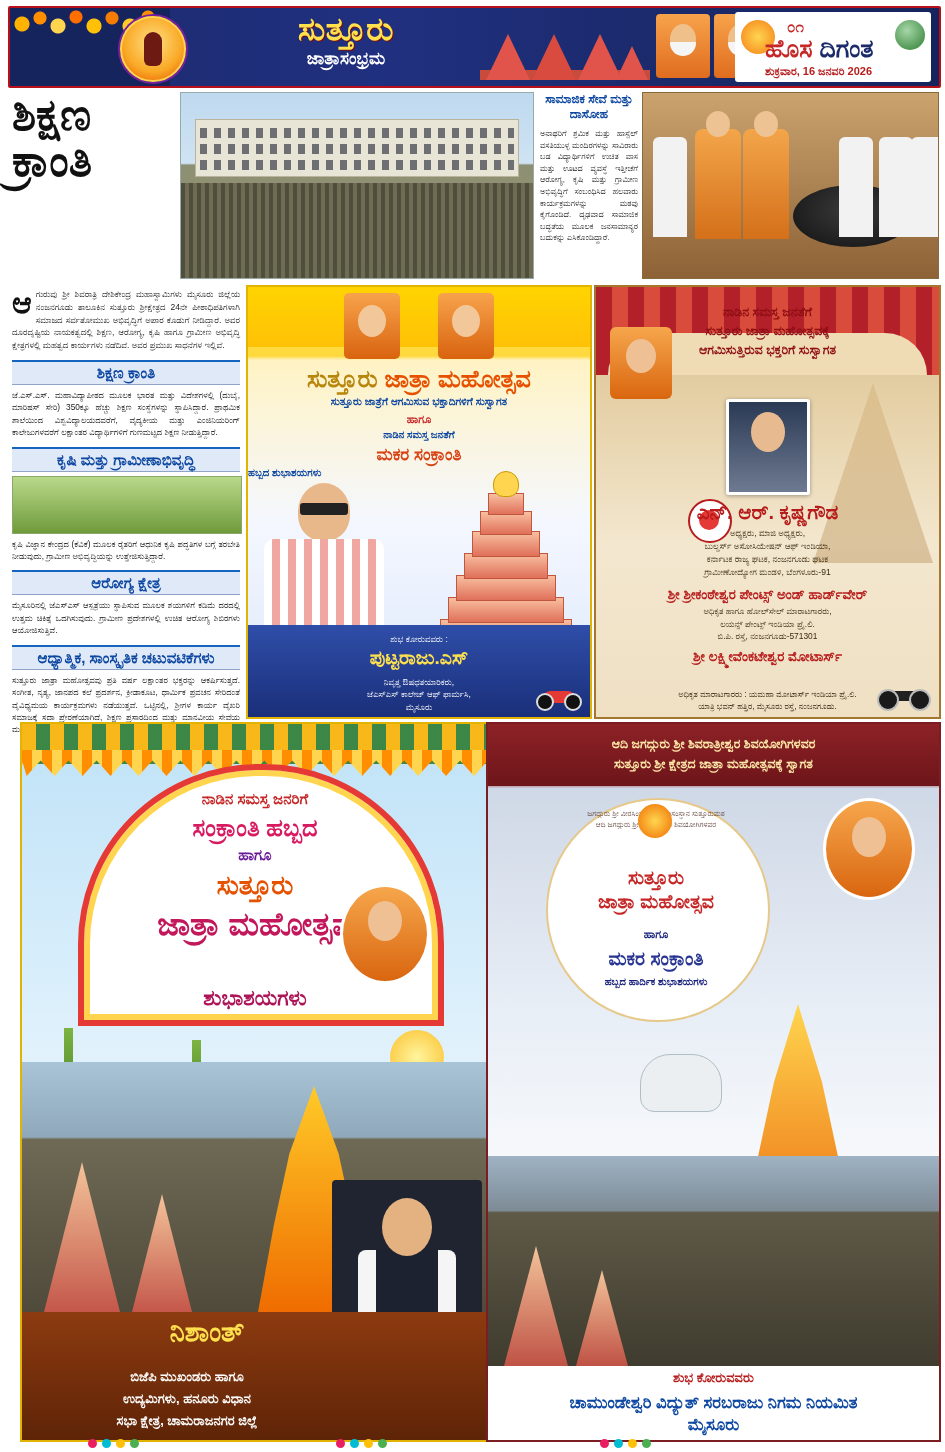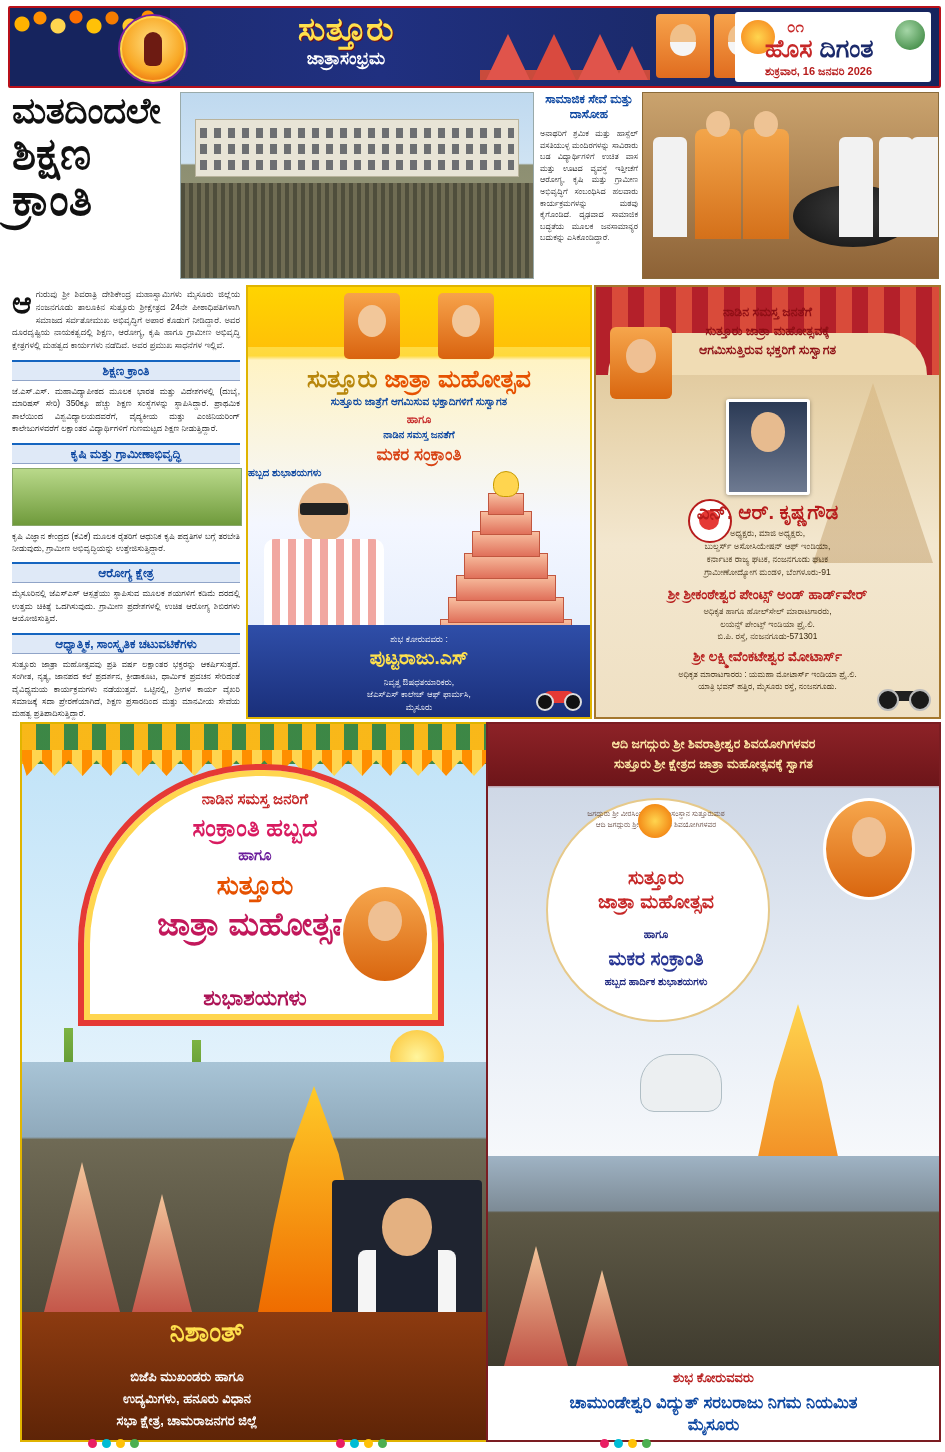--- a/index.html
+++ b/index.html
@@ -80,21 +80,21 @@
   .feature-photo .head{position:absolute;top:-18px;left:50%;transform:translateX(-50%);width:24px;height:26px;border-radius:50%;background:#eec394;}
   .feature-photo .w{position:absolute;top:44px;width:34px;height:100px;background:#f2f2f2;border-radius:6px 6px 0 0;}
   .feature-photo .w1{left:10px;} .feature-photo .w2{left:196px;} .feature-photo .w3{left:236px;} .feature-photo .w4{left:268px;}
 
   
   .article{position:absolute;left:12px;top:288px;width:228px;}
   .article .lead{font-size:8.5px;line-height:1.5;text-align:justify;color:#1a1a1a;}
   .article .lead .drop{float:left;font-size:30px;line-height:26px;font-weight:bold;padding:2px 4px 0 0;color:#111;}
   .sec{margin-top:8px;}
   .sec .bar{background:#dfe9f7;border-top:2px solid #1565c0;border-bottom:1px solid #90a4c8;
-    text-align:center;font-size:12px;font-weight:bold;color:#0d47a1;padding:2px 0;}
+    text-align:center;font-size:15px;font-weight:bold;color:#0d47a1;padding:2px 0;}
   .sec .body{font-size:8.3px;line-height:1.5;text-align:justify;margin-top:4px;color:#1a1a1a;}
   .sec .thumb{width:100%;height:56px;margin:4px 0 3px;background:linear-gradient(#b9d98a,#6f9a3b);border:1px solid #8aa86a;}
 
   
   .ad1{position:absolute;left:246px;top:285px;width:342px;height:430px;
     background:linear-gradient(#ffe36a 0%,#ffd93b 16%,#fff3c4 17%,#f4f7ff 55%,#dbe7fb 100%);
     border:2px solid #e0b400;overflow:hidden;}
   .ad1 .topband{position:absolute;left:0;top:0;width:100%;height:60px;background:linear-gradient(#ffd400,#ffc107);}
   .ad1 .s{position:absolute;top:6px;width:56px;height:66px;border-radius:5px;background:linear-gradient(#f7a34b,#d9630f);}
   .ad1 .s.sa{left:96px;} .ad1 .s.sb{left:190px;}
@@ -143,21 +143,21 @@
   .ad2 .portrait{position:absolute;left:50%;transform:translateX(-50%);top:112px;width:78px;height:90px;border:3px solid #fff;border-radius:3px;
     background:linear-gradient(#2b3a55,#6e7a91);box-shadow:0 1px 4px rgba(0,0,0,.35);}
   .ad2 .portrait .f{position:absolute;left:50%;top:10px;transform:translateX(-50%);width:34px;height:40px;border-radius:50%;background:#e7bb8f;}
   .ad2 .emblem{position:absolute;left:92px;top:212px;width:40px;height:40px;border-radius:50%;background:#fff;border:2px solid #b71c1c;}
   .ad2 .emblem:after{content:"";position:absolute;left:9px;top:9px;width:20px;height:20px;border-radius:50%;background:#e53935;}
   .ad2 .name{position:absolute;top:214px;left:0;width:100%;text-align:center;font-size:20px;font-weight:bold;color:#b71c1c;}
   .ad2 .role{position:absolute;top:240px;left:0;width:100%;text-align:center;font-size:8.6px;line-height:1.5;color:#3b2a10;}
   .ad2 .firm1{position:absolute;top:300px;left:0;width:100%;text-align:center;font-size:13.5px;font-weight:bold;color:#b71c1c;}
   .ad2 .firm1s{position:absolute;top:318px;left:0;width:100%;text-align:center;font-size:8.4px;line-height:1.5;color:#3b2a10;}
   .ad2 .firm2{position:absolute;top:362px;left:0;width:100%;text-align:center;font-size:13.5px;font-weight:bold;color:#b71c1c;}
-  .ad2 .firm2s{position:absolute;top:382px;left:0;width:100%;text-align:center;font-size:8.2px;line-height:1.5;color:#3b2a10;}
+  .ad2 .firm2s{position:absolute;top:402px;left:0;width:100%;text-align:center;font-size:8.2px;line-height:1.5;color:#3b2a10;}
   .ad2 .bike{position:absolute;right:8px;bottom:6px;width:54px;height:30px;}
   .ad2 .bike .wh{position:absolute;bottom:0;width:18px;height:18px;border-radius:50%;background:#1a1a1a;border:2px solid #bbb;}
   .ad2 .bike .w1{left:0;} .ad2 .bike .w2{right:0;}
   .ad2 .bike .bd{position:absolute;left:10px;bottom:10px;width:34px;height:10px;background:#212121;border-radius:4px;}
   .ad2 .temple-bg{position:absolute;right:6px;top:96px;width:120px;height:180px;opacity:.35;
     background:linear-gradient(#cfa76a,#a97b3c);clip-path:polygon(50% 0,100% 100%,0 100%);}
 
   
   .ad3{position:absolute;left:20px;top:722px;width:466px;height:716px;
     background:linear-gradient(#bfe2f7 0%,#d8eefb 35%,#e8f4fc 55%,#ffffff 100%);
@@ -265,21 +265,20 @@
     <div class="mh-logo">
       <div class="sun"></div>
       <div class="num">೦೧</div>
       <div class="brand"><span class="red">ಹೊಸ</span> <span>ದಿಗಂತ</span></div>
       <div class="date">ಶುಕ್ರವಾರ, 16 ಜನವರಿ 2026</div>
       <div class="globe"></div>
     </div>
   </div>
 
   <div class="headline">
-    <div class="h1">ಮತದಿಂದಲೇ</div>
     <div class="h2">ಶಿಕ್ಷಣ</div>
     <div class="h3">ಕ್ರಾಂತಿ</div>
   </div>
 
   <div class="hero-photo">
     <div class="bldg">
         <div class="row r1"></div>
         <div class="row r2"></div>
         <div class="row r3"></div>
       </div>

